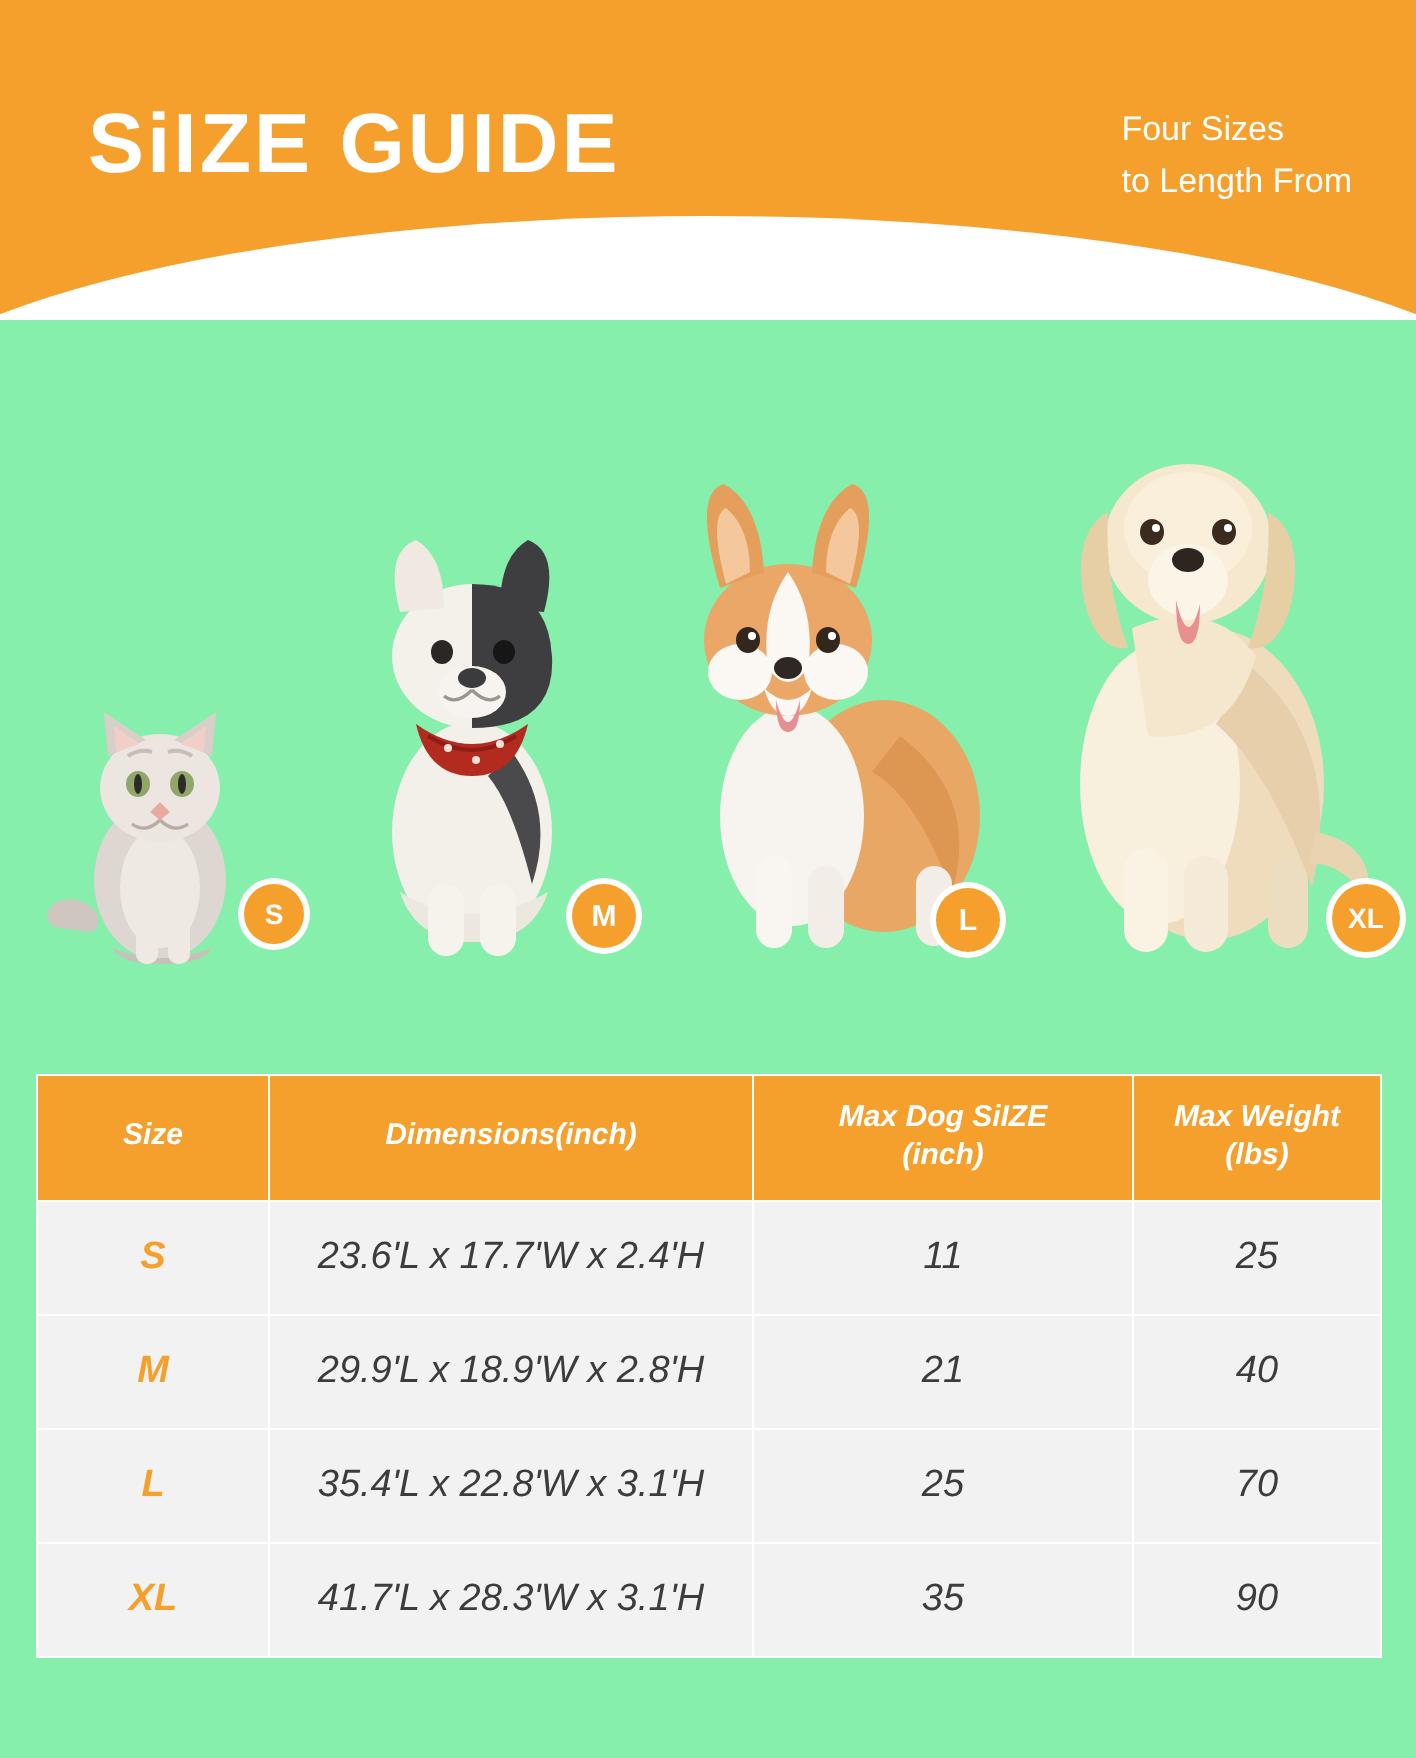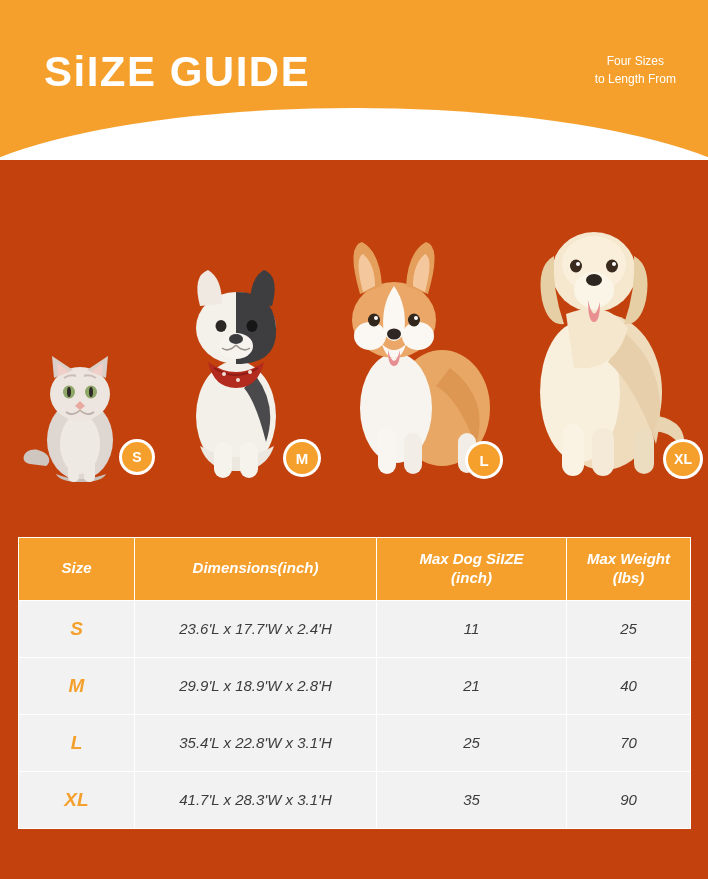--- a/index.html
+++ b/index.html
@@ -10,21 +10,21 @@
     width: 708px;
     height: 879px;
     background: #ffffff;
     font-family: "Liberation Sans", sans-serif;
     overflow: hidden;
   }
   .page {
     position: relative;
     width: 708px;
     height: 879px;
-    background: #c2410c;
+    background: #86efac;
   }
 
   
   .header {
     position: relative;
     width: 708px;
     height: 160px;
     background: #f5a02c;
     overflow: hidden;
   }
@@ -43,23 +43,23 @@
     top: 48px;
     font-size: 42px;
     font-weight: bold;
     color: #ffffff;
     letter-spacing: 1.5px;
   }
   .header-sub {
     position: absolute;
     right: 32px;
     top: 52px;
-    text-align: center;
+    text-align: left;
     color: #ffffff;
-    font-size: 12px;
+    font-size: 17px;
     line-height: 1.5;
     font-weight: normal;
   }
 
   
   .animals {
     position: relative;
     width: 708px;
     height: 320px;
     margin-top: 12px;
@@ -104,21 +104,21 @@
     font-size: 15px;
     font-weight: bold;
     padding: 12px 4px;
     line-height: 1.25;
     border: 1px solid #ffffff;
     text-align: center;
   }
   table.size-table td {
     background: #f2f2f2;
     color: #3c3c3c;
-    font-size: 15px;
+    font-size: 19px;
     padding: 17px 4px;
     border: 1px solid #ffffff;
     text-align: center;
   }
   table.size-table td.size-cell {
     color: #f5a02c;
     font-weight: bold;
     font-size: 19px;
   }
   col.c1 { width: 116px; }

